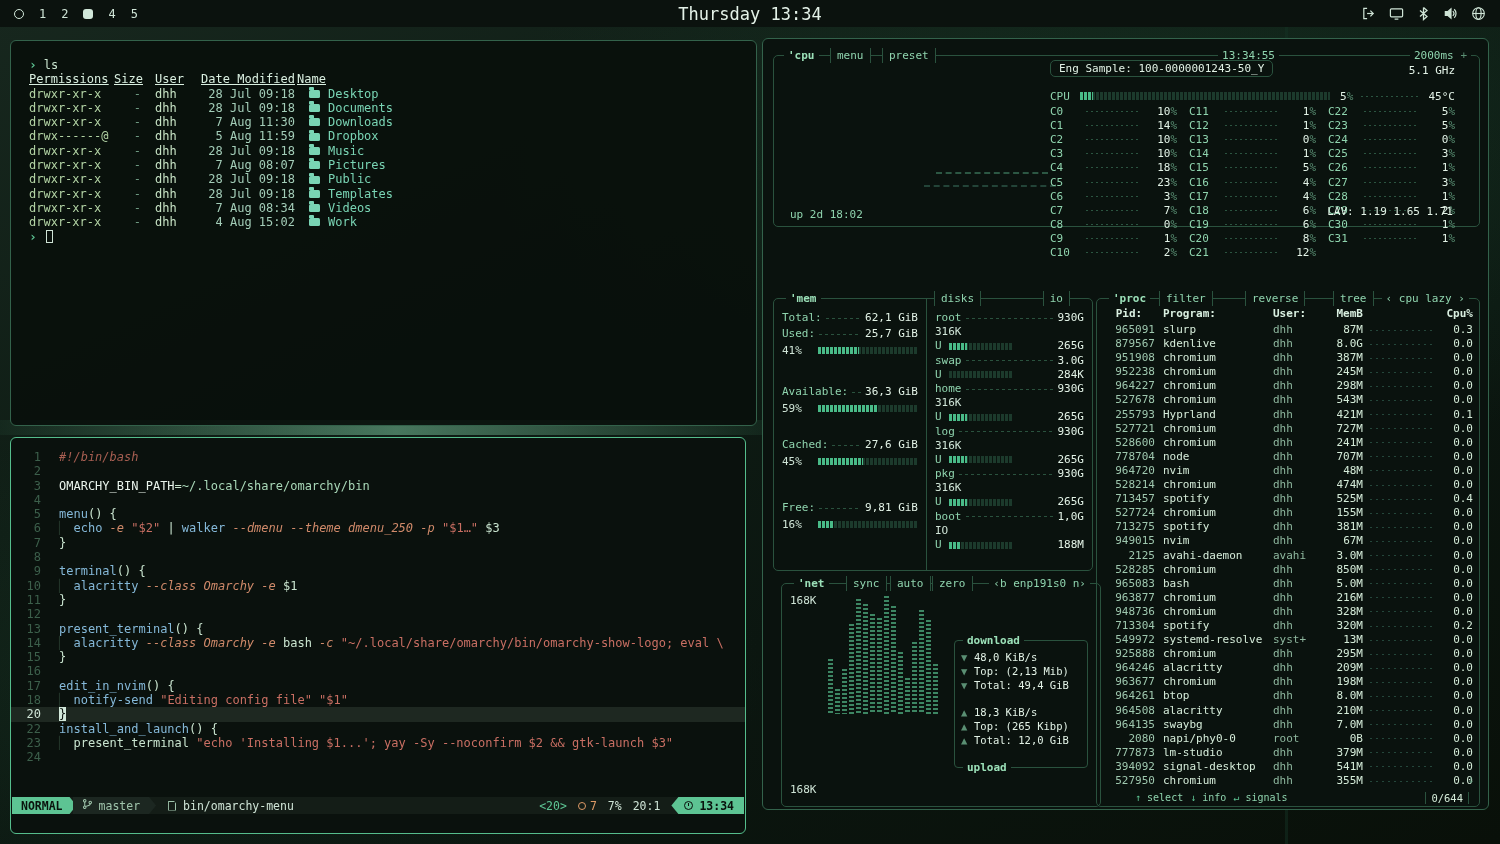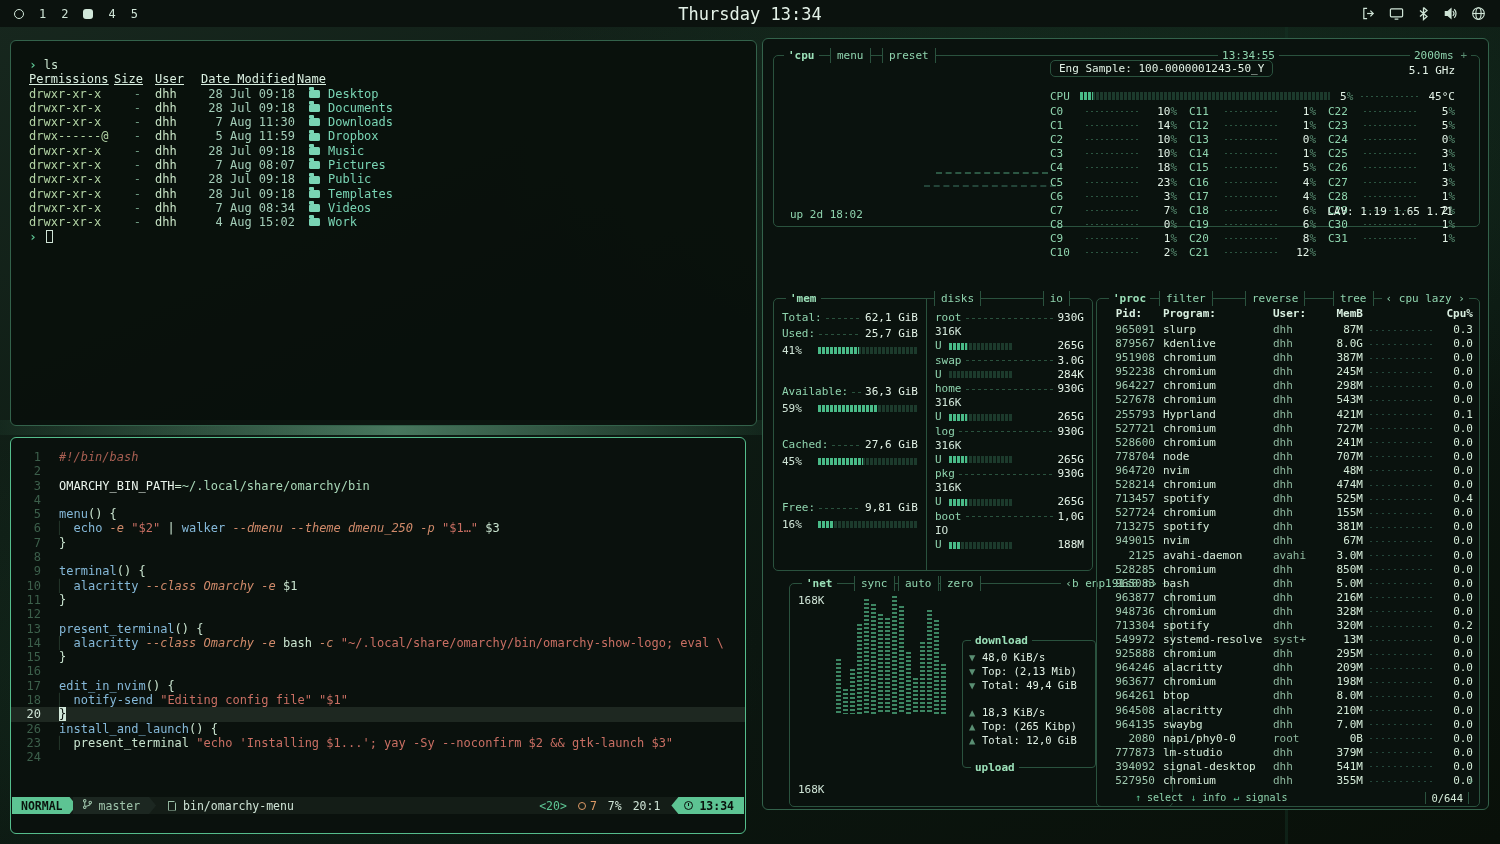--- a/index.html
+++ b/index.html
@@ -132,21 +132,21 @@
   .mfillbar{display:block;height:100%;background:repeating-linear-gradient(90deg,#49bb88 0 3px,transparent 3px 4px)}
   #disk-list{position:absolute;left:161px;right:8px;top:12px}
   .drow{display:flex;height:14.2px;line-height:14.2px;align-items:center}
   .dname{color:#8fd4ae}
   .dsize{margin-left:auto;color:#e2f2e6}
   .dio{color:#cfe4d6}
   .dulab{color:#8fd4ae}
   .dtrack{width:64px;height:7px;margin:0 7px;background:repeating-linear-gradient(90deg,#1c3a2c 0 3px,transparent 3px 4px);overflow:hidden}
   .duval{margin-left:auto;color:#e2f2e6}
 
-  #net-box{left:26px;top:544px;width:384px;height:224px}
+  #net-box{left:18px;top:544px;width:320px;height:224px}
   .nscale{position:absolute;color:#cfe4d6}
   .nscale.ntop{left:8px;top:10px}
   .nscale.nbot{left:8px;bottom:10px}
   .nbars{position:absolute;left:46px;top:12px;width:122px;height:118px;display:flex;align-items:flex-end;gap:2px}
   .nbar{width:5px;background:repeating-linear-gradient(180deg,#3d8663 0 2px,transparent 2px 4px)}
   .nsub{position:absolute;left:172px;top:56px;width:134px;height:128px;border:1px solid #2a523e;border-radius:4px;
     font-size:10.5px;padding:9px 6px 0 6px}
   .nrow{display:flex;height:14px;line-height:14px}
   .narr{color:#5a8f73;width:13px}
   .nval{color:#e2f2e6;white-space:nowrap}
@@ -364,21 +364,21 @@
       <div class="cl"><span class="ln">10</span><span class="lbody"><span class="s-gd">▏ </span><span class="s-cmd">alacritty</span><span class="s-flag"> --class</span><span class="s-flag"> Omarchy</span><span class="s-flag"> -e</span><span class="s-txt"> $1</span></span></div>
       <div class="cl"><span class="ln">11</span><span class="lbody"><span class="s-txt">}</span></span></div>
       <div class="cl"><span class="ln">12</span><span class="lbody"></span></div>
       <div class="cl"><span class="ln">13</span><span class="lbody"><span class="s-fn">present_terminal</span><span class="s-txt">() {</span></span></div>
       <div class="cl"><span class="ln">14</span><span class="lbody"><span class="s-gd">▏ </span><span class="s-cmd">alacritty</span><span class="s-flag"> --class</span><span class="s-flag"> Omarchy</span><span class="s-flag"> -e</span><span class="s-txt"> bash</span><span class="s-flag"> -c</span><span class="s-str"> "~/.local/share/omarchy/bin/omarchy-show-logo; eval \</span></span></div>
       <div class="cl"><span class="ln">15</span><span class="lbody"><span class="s-txt">}</span></span></div>
       <div class="cl"><span class="ln">16</span><span class="lbody"></span></div>
       <div class="cl"><span class="ln">17</span><span class="lbody"><span class="s-fn">edit_in_nvim</span><span class="s-txt">() {</span></span></div>
       <div class="cl"><span class="ln">18</span><span class="lbody"><span class="s-gd">▏ </span><span class="s-cmd">notify-send</span><span class="s-str"> "Editing config file"</span><span class="s-str"> "$1"</span></span></div>
       <div class="cl active"><span class="ln">20</span><span class="lbody"><span class="s-cur">}</span></span></div>
-      <div class="cl"><span class="ln">26</span><span class="lbody"><span class="s-fn">install_and_launch</span><span class="s-txt">() {</span></span></div>
+      <div class="cl"><span class="ln">22</span><span class="lbody"><span class="s-fn">install_and_launch</span><span class="s-txt">() {</span></span></div>
       <div class="cl"><span class="ln">23</span><span class="lbody"><span class="s-gd">▏ </span><span class="s-txt">present_terminal</span><span class="s-str"> "echo 'Installing $1...'; yay -Sy --noconfirm $2 &amp;&amp; gtk-launch $3"</span></span></div>
       <div class="cl"><span class="ln">24</span><span class="lbody"></span></div>
     </div>
   <div class="sline">
     <span class="chip-mode">NORMAL</span>
     <span class="chip-branch">
       <span><svg width="11" height="12" viewBox="0 0 14 14" fill="none" stroke="#9fc4ab" stroke-width="1.3">
             <circle cx="3.5" cy="3" r="1.6"></circle>
             <circle cx="3.5" cy="11" r="1.6"></circle>
             <circle cx="10.5" cy="5" r="1.6"></circle>

